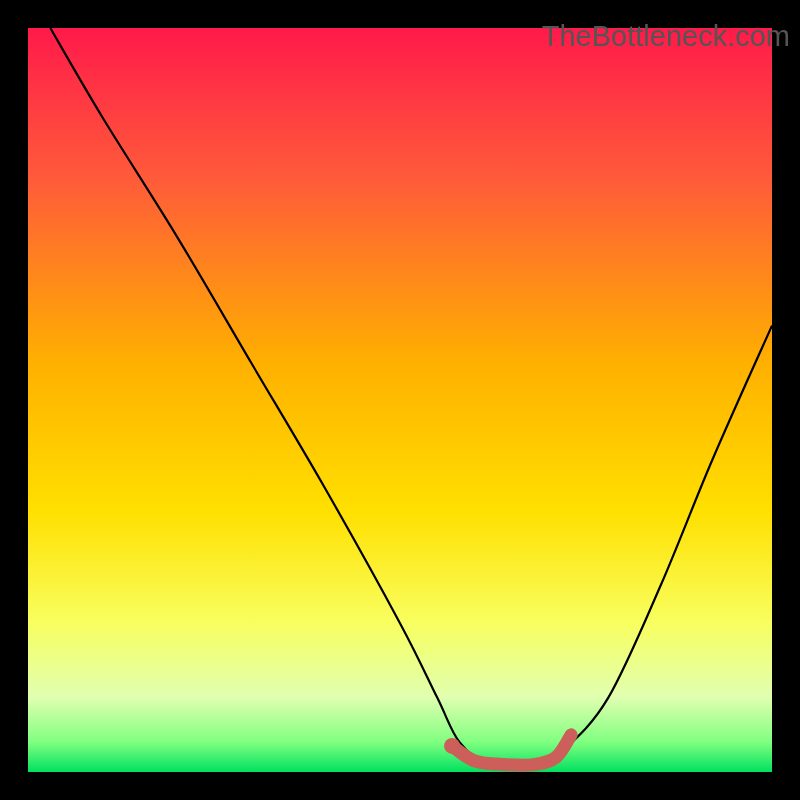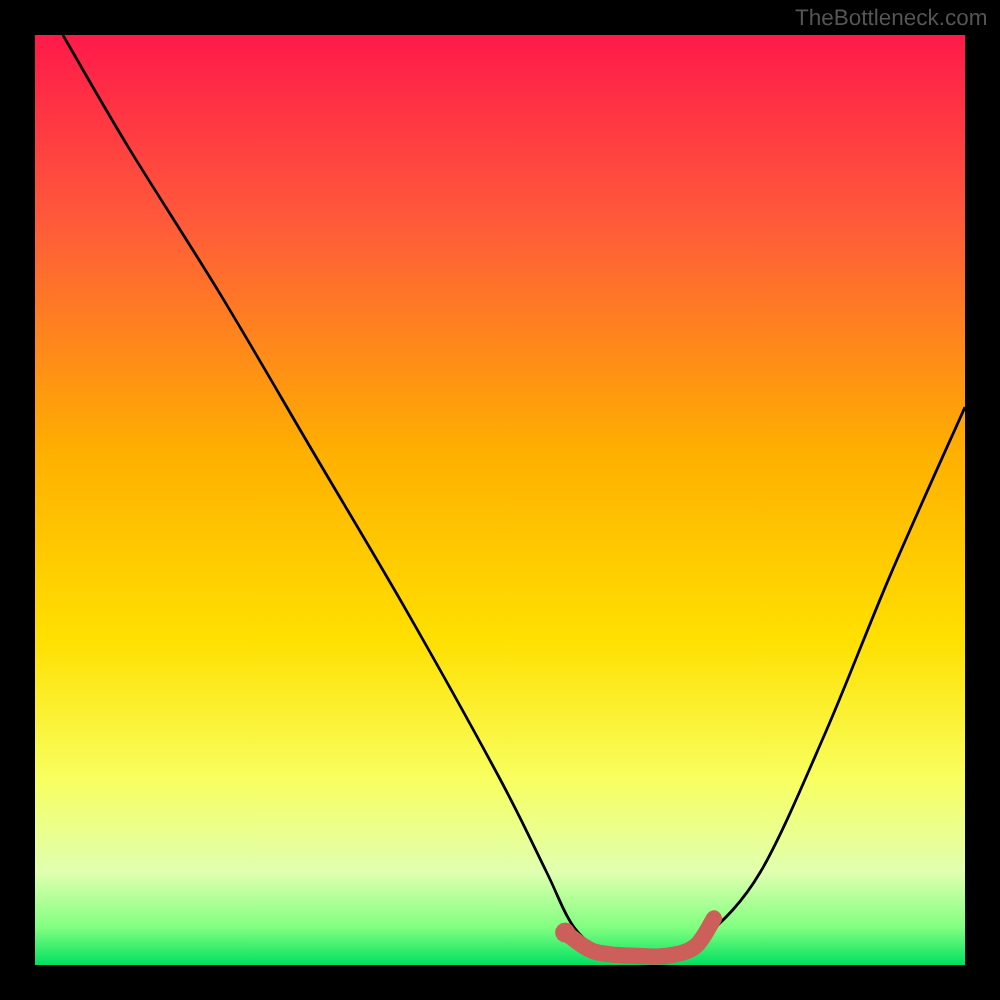--- a/index.html
+++ b/index.html
@@ -6,24 +6,24 @@
     margin: 0;
     padding: 0;
     width: 800px;
     height: 800px;
     background: #000;
     position: relative;
     font-family: Arial, sans-serif;
   }
   .watermark {
     position: absolute;
-    top: 4px;
+    top: 20px;
     right: 10px;
     color: #555;
-    font-size: 18px;
+    font-size: 29px;
     z-index: 10;
   }
   .plot-area {
     position: absolute;
     left: 28px;
     top: 28px;
     width: 744px;
     height: 744px;
   }
   svg {

